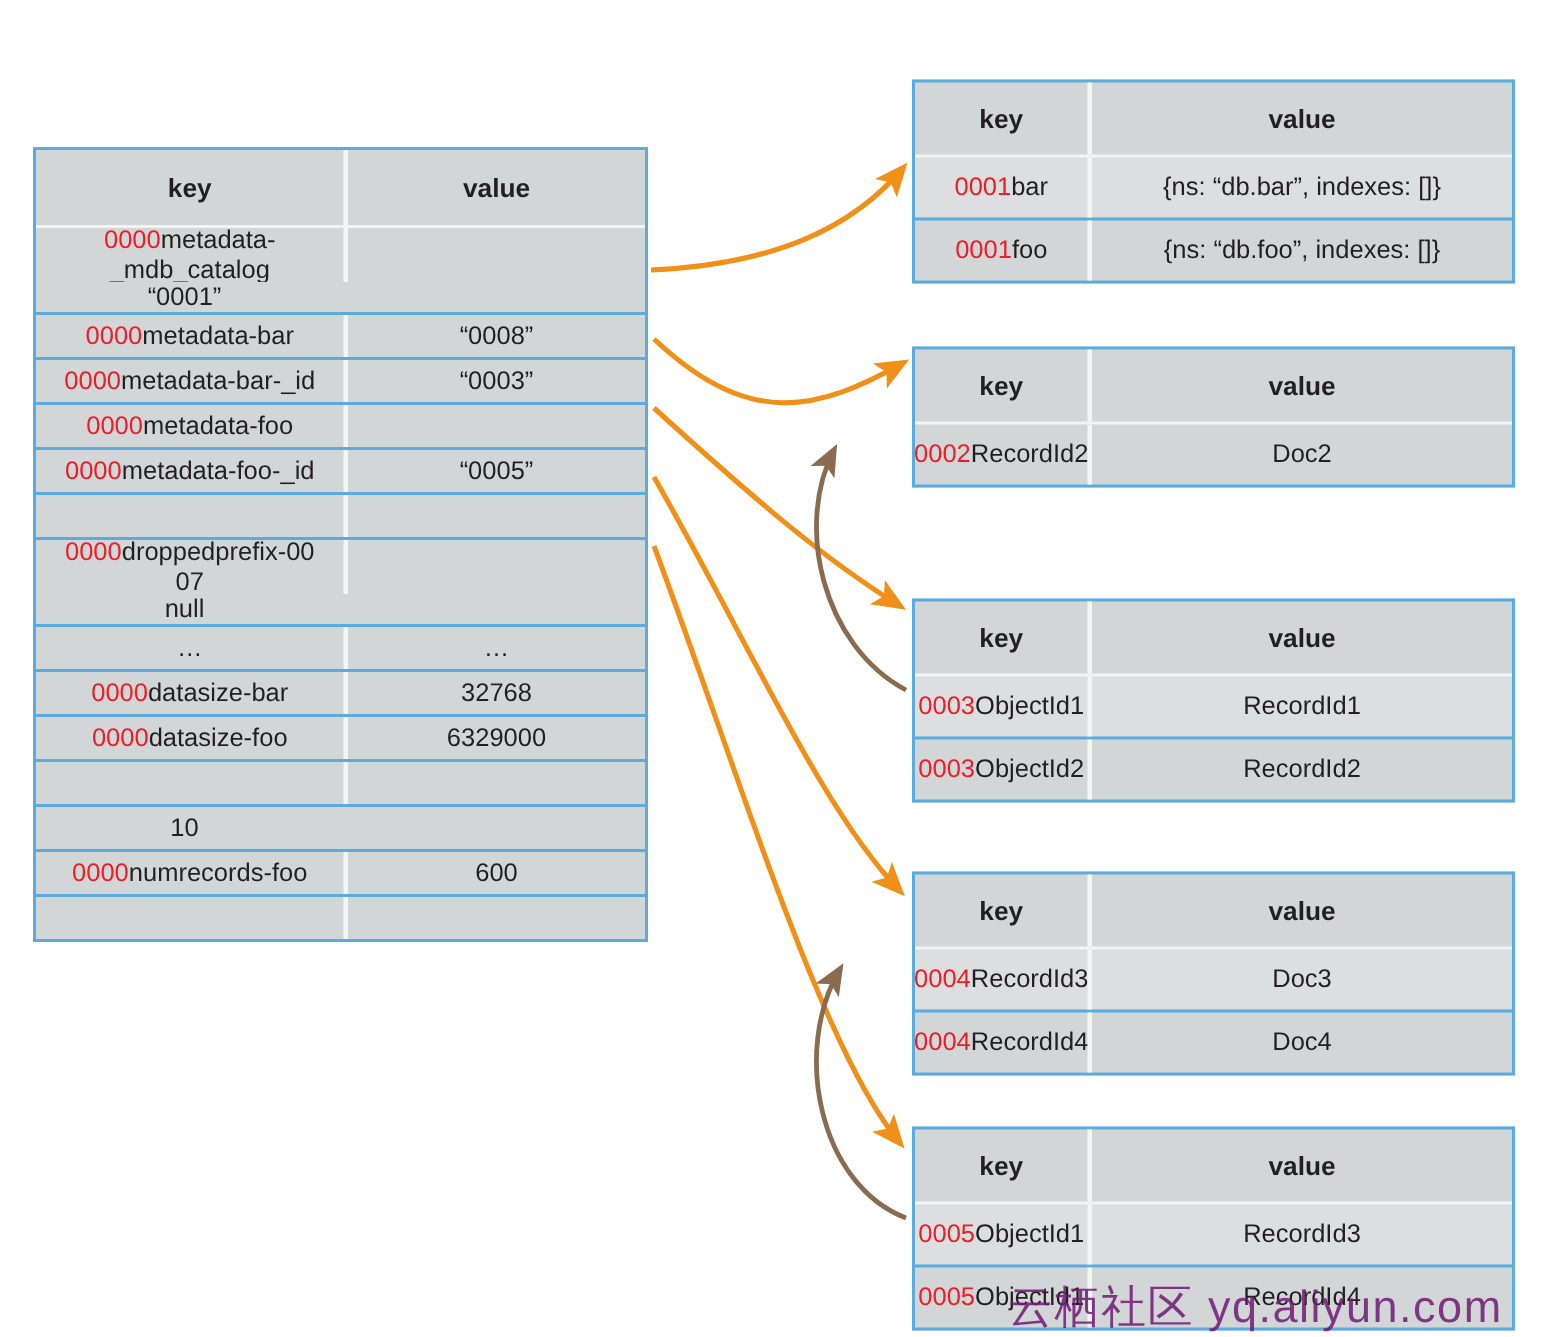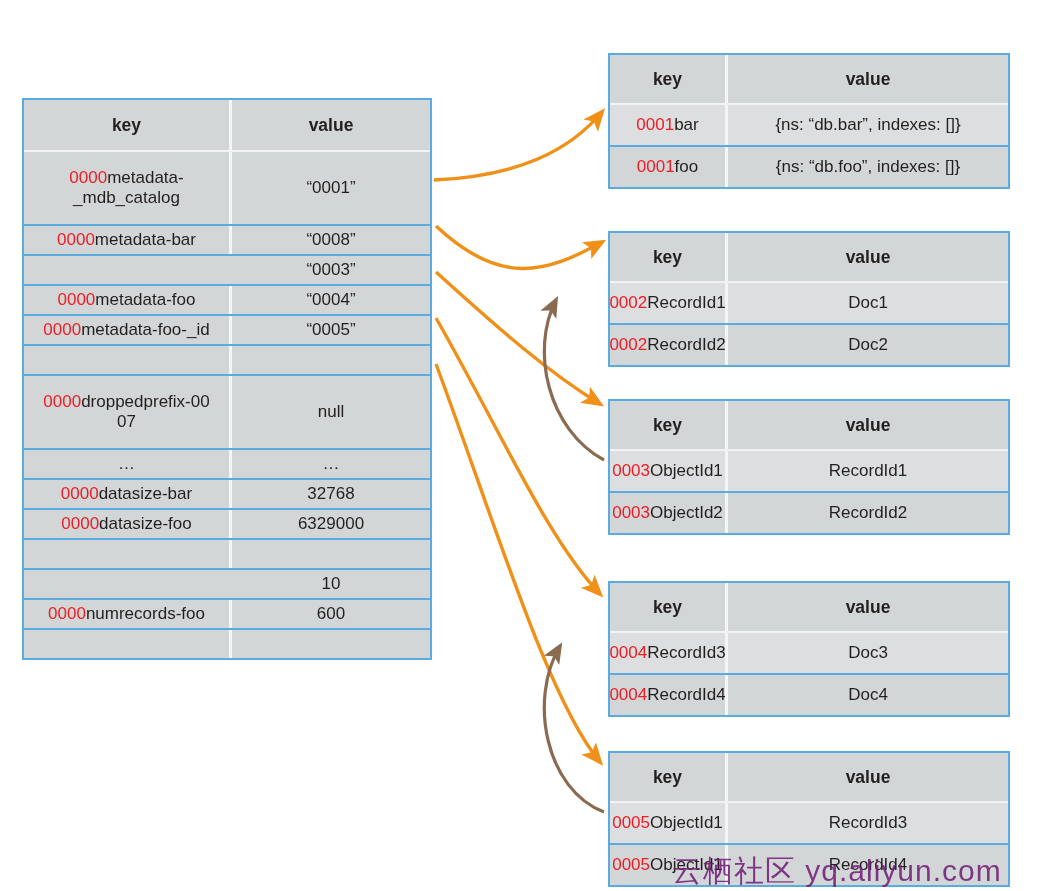--- a/index.html
+++ b/index.html
@@ -15,21 +15,20 @@
     position:absolute;
     border:2px solid #5aace0;
     background:#d3d6d7;
     box-sizing:border-box;
     border-collapse:collapse;
   }
   .kvrow{
     display:flex;
     box-sizing:border-box;
     width:100%;
-    justify-content:flex-end;
   }
   .kvrow + .kvrow{border-top:2px solid #5aace0;}
   .kvrow.hdr + .kvrow{border-top:2px solid #f2f3f3;}
   .cell{
     box-sizing:border-box;
     display:flex;align-items:center;justify-content:center;
     text-align:center;
     color:#231f20;
     font-size:17px;
     line-height:1.18;
@@ -37,21 +36,21 @@
     overflow:hidden;
   }
   .cell.k{border-right:3px solid #f4f5f5;}
   .hdr .cell{font-weight:bold;font-size:17.5px;}
   .pfx{color:#ee1c25;}
 
   
   #left-table{left:22px;top:98px;width:410px;}
   #left-table .kvrow{height:30px;}
   #left-table .kvrow.hdr{height:50px;}
-  #left-table .kvrow.tall{height:74px;}
+  #left-table .kvrow.tall{height:58px;flex-direction:column;}
   #left-table .cell.k{width:208px;}
   #left-table .cell.v{width:198px;}
 
   
   .rt{left:608px;width:402px;}
   .rt .kvrow{height:42px;}
   .rt .kvrow.hdr{height:48px;}
   .rt .cell.k{width:118px;}
   .rt .cell.v{width:280px;}
   .rt .kvrow.r1{background:#dcdedf;}
@@ -117,28 +116,30 @@
     </div>
 
     <div class="kvrow">
       <div class="cell k">
         <span><span class="pfx">0000</span><span>metadata-bar</span></span>
       </div>
       <div class="cell v">“0008”</div>
     </div>
 
     <div class="kvrow">
+      <div class="cell k">
+        <span><span class="pfx">0000</span><span>metadata-bar-_id</span></span>
+      </div>
       <div class="cell v">“0003”</div>
     </div>
 
     <div class="kvrow">
       <div class="cell k">
         <span><span class="pfx">0000</span><span>metadata-foo</span></span>
       </div>
-      <div class="cell v">“0004”</div>
     </div>
 
     <div class="kvrow">
       <div class="cell k">
         <span><span class="pfx">0000</span><span>metadata-foo-_id</span></span>
       </div>
       <div class="cell v">“0005”</div>
     </div>
 
     <div class="kvrow">
@@ -211,26 +212,20 @@
       </div>
       <div class="cell v">{ns: “db.foo”,  indexes: []}</div>
     </div>
   </div>
 
   <div class="kvtable rt" id="rt2">
     <div class="kvrow hdr">
       <div class="cell k">key</div>
       <div class="cell v">value</div>
     </div>
-    <div class="kvrow r1">
-      <div class="cell k">
-        <span><span class="pfx">0002</span><span>RecordId1</span></span>
-      </div>
-      <div class="cell v">Doc1</div>
-    </div>
     <div class="kvrow">
       <div class="cell k">
         <span><span class="pfx">0002</span><span>RecordId2</span></span>
       </div>
       <div class="cell v">Doc2</div>
     </div>
   </div>
 
   <div class="kvtable rt" id="rt3">
     <div class="kvrow hdr">

